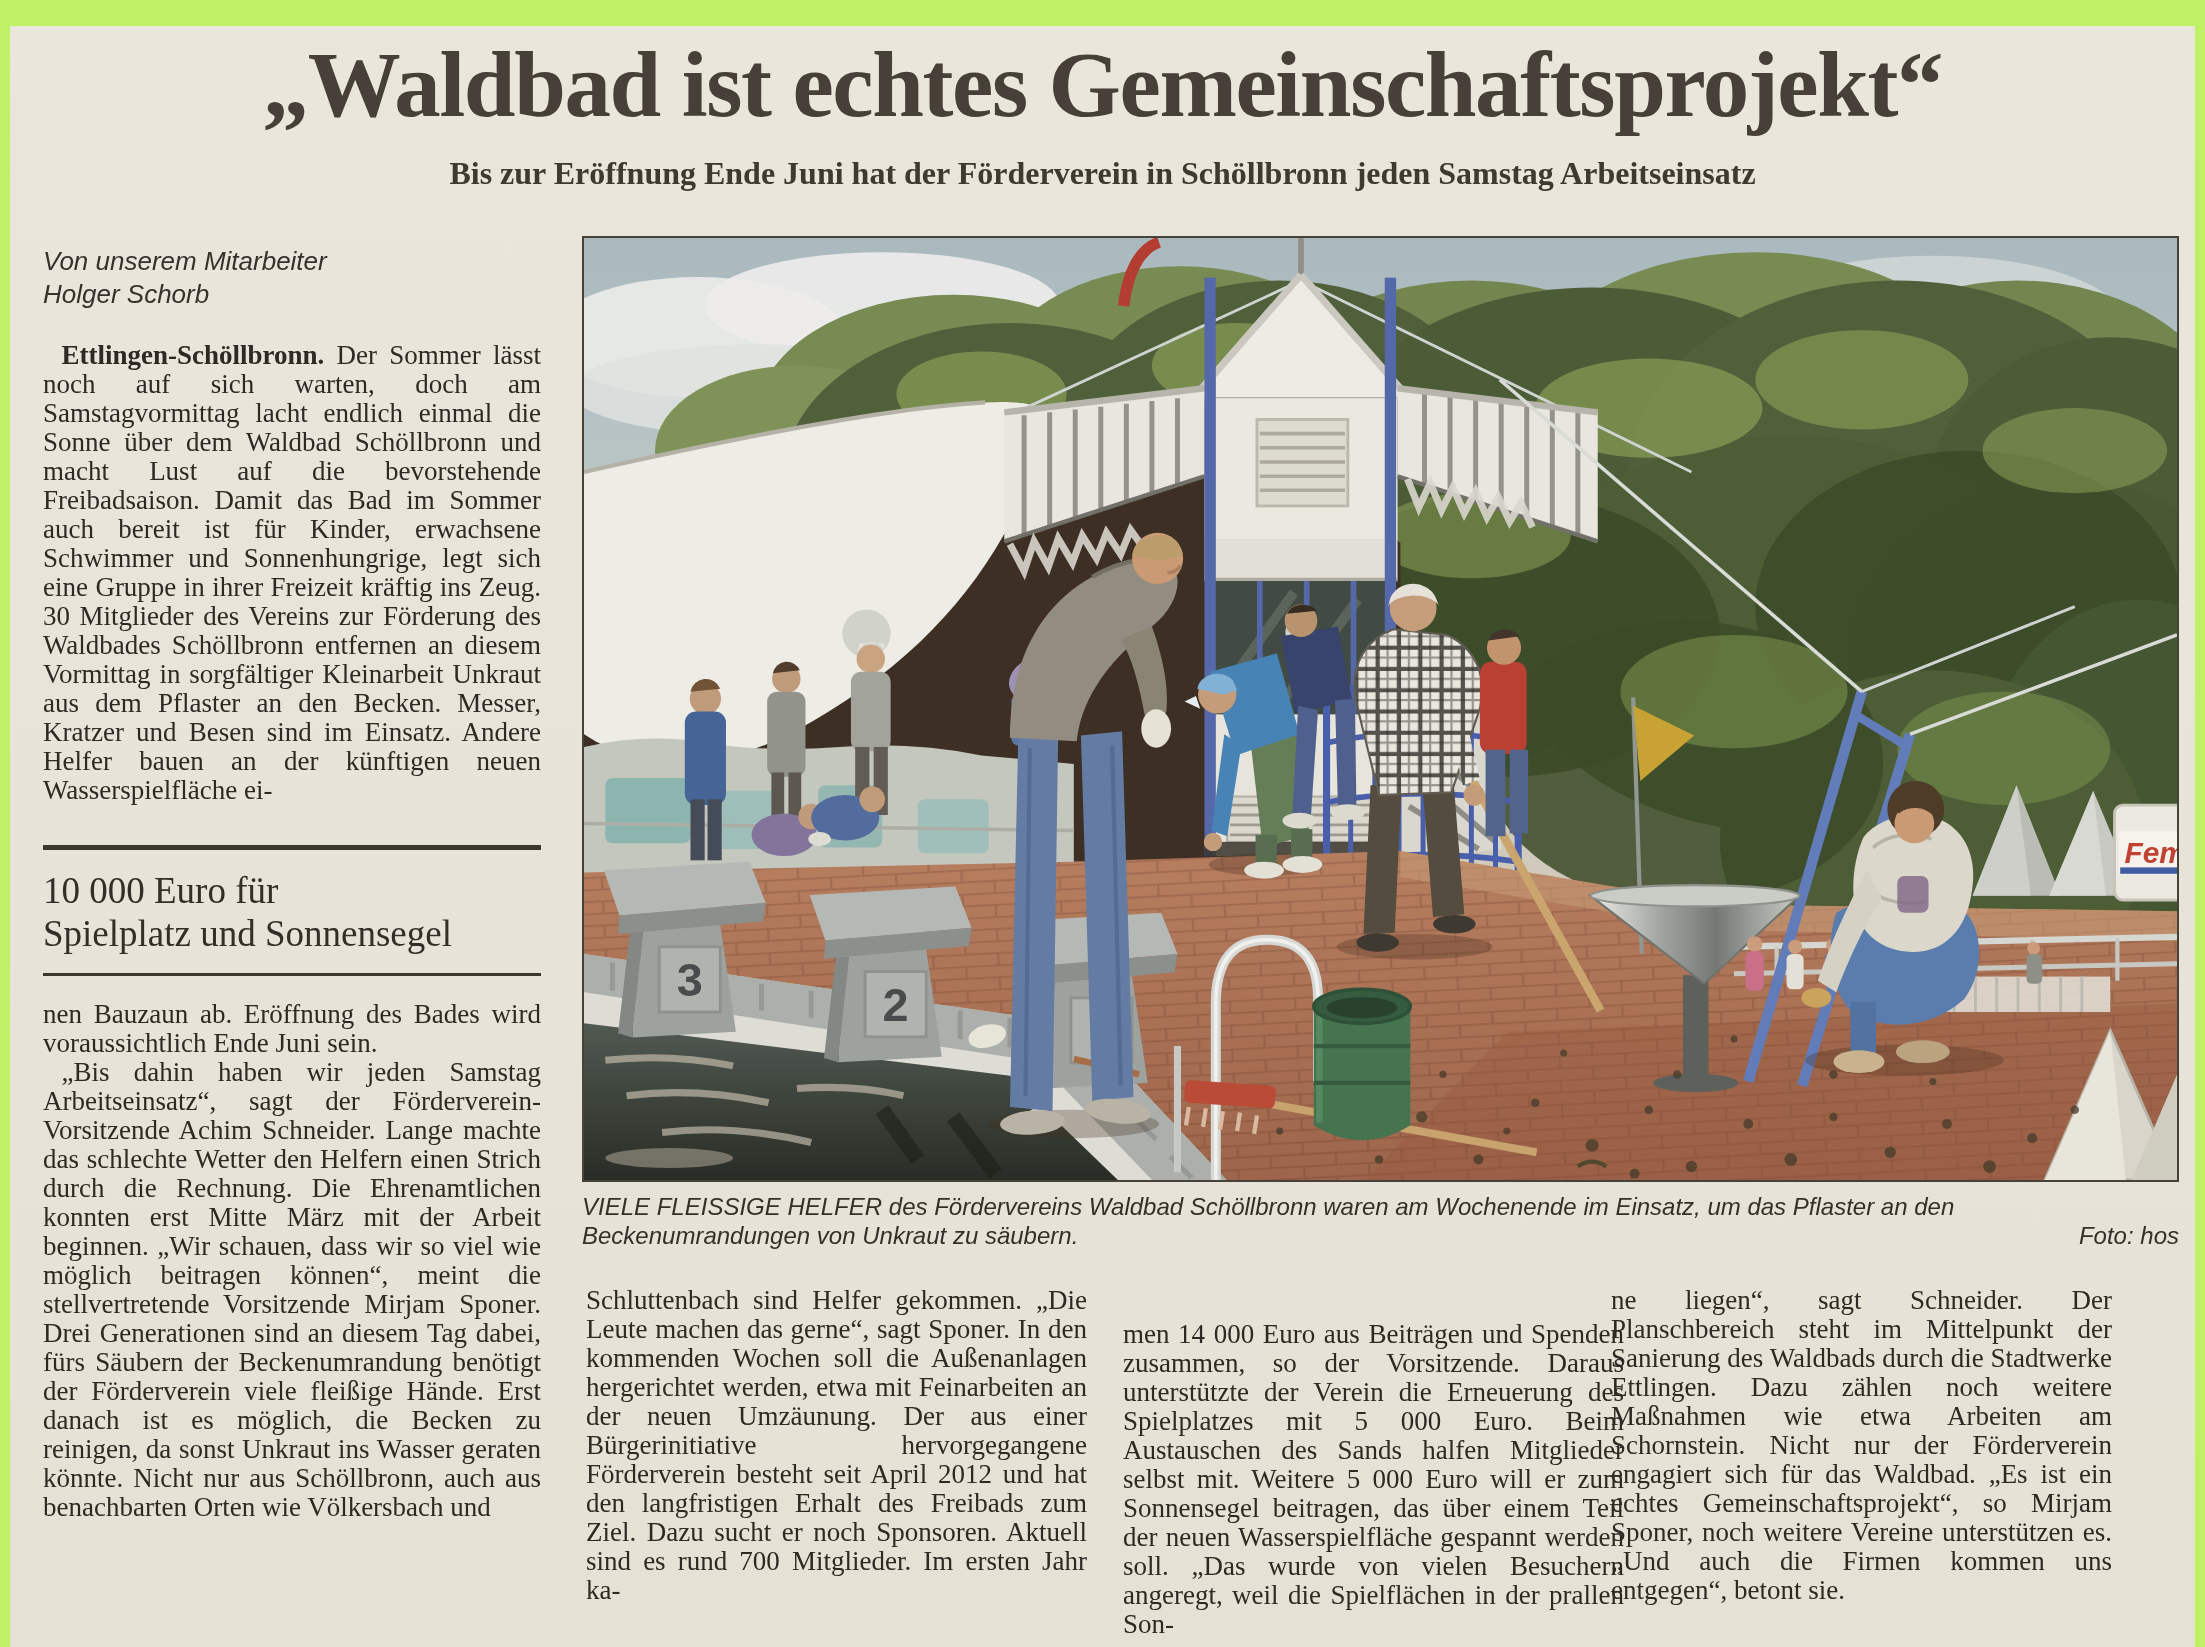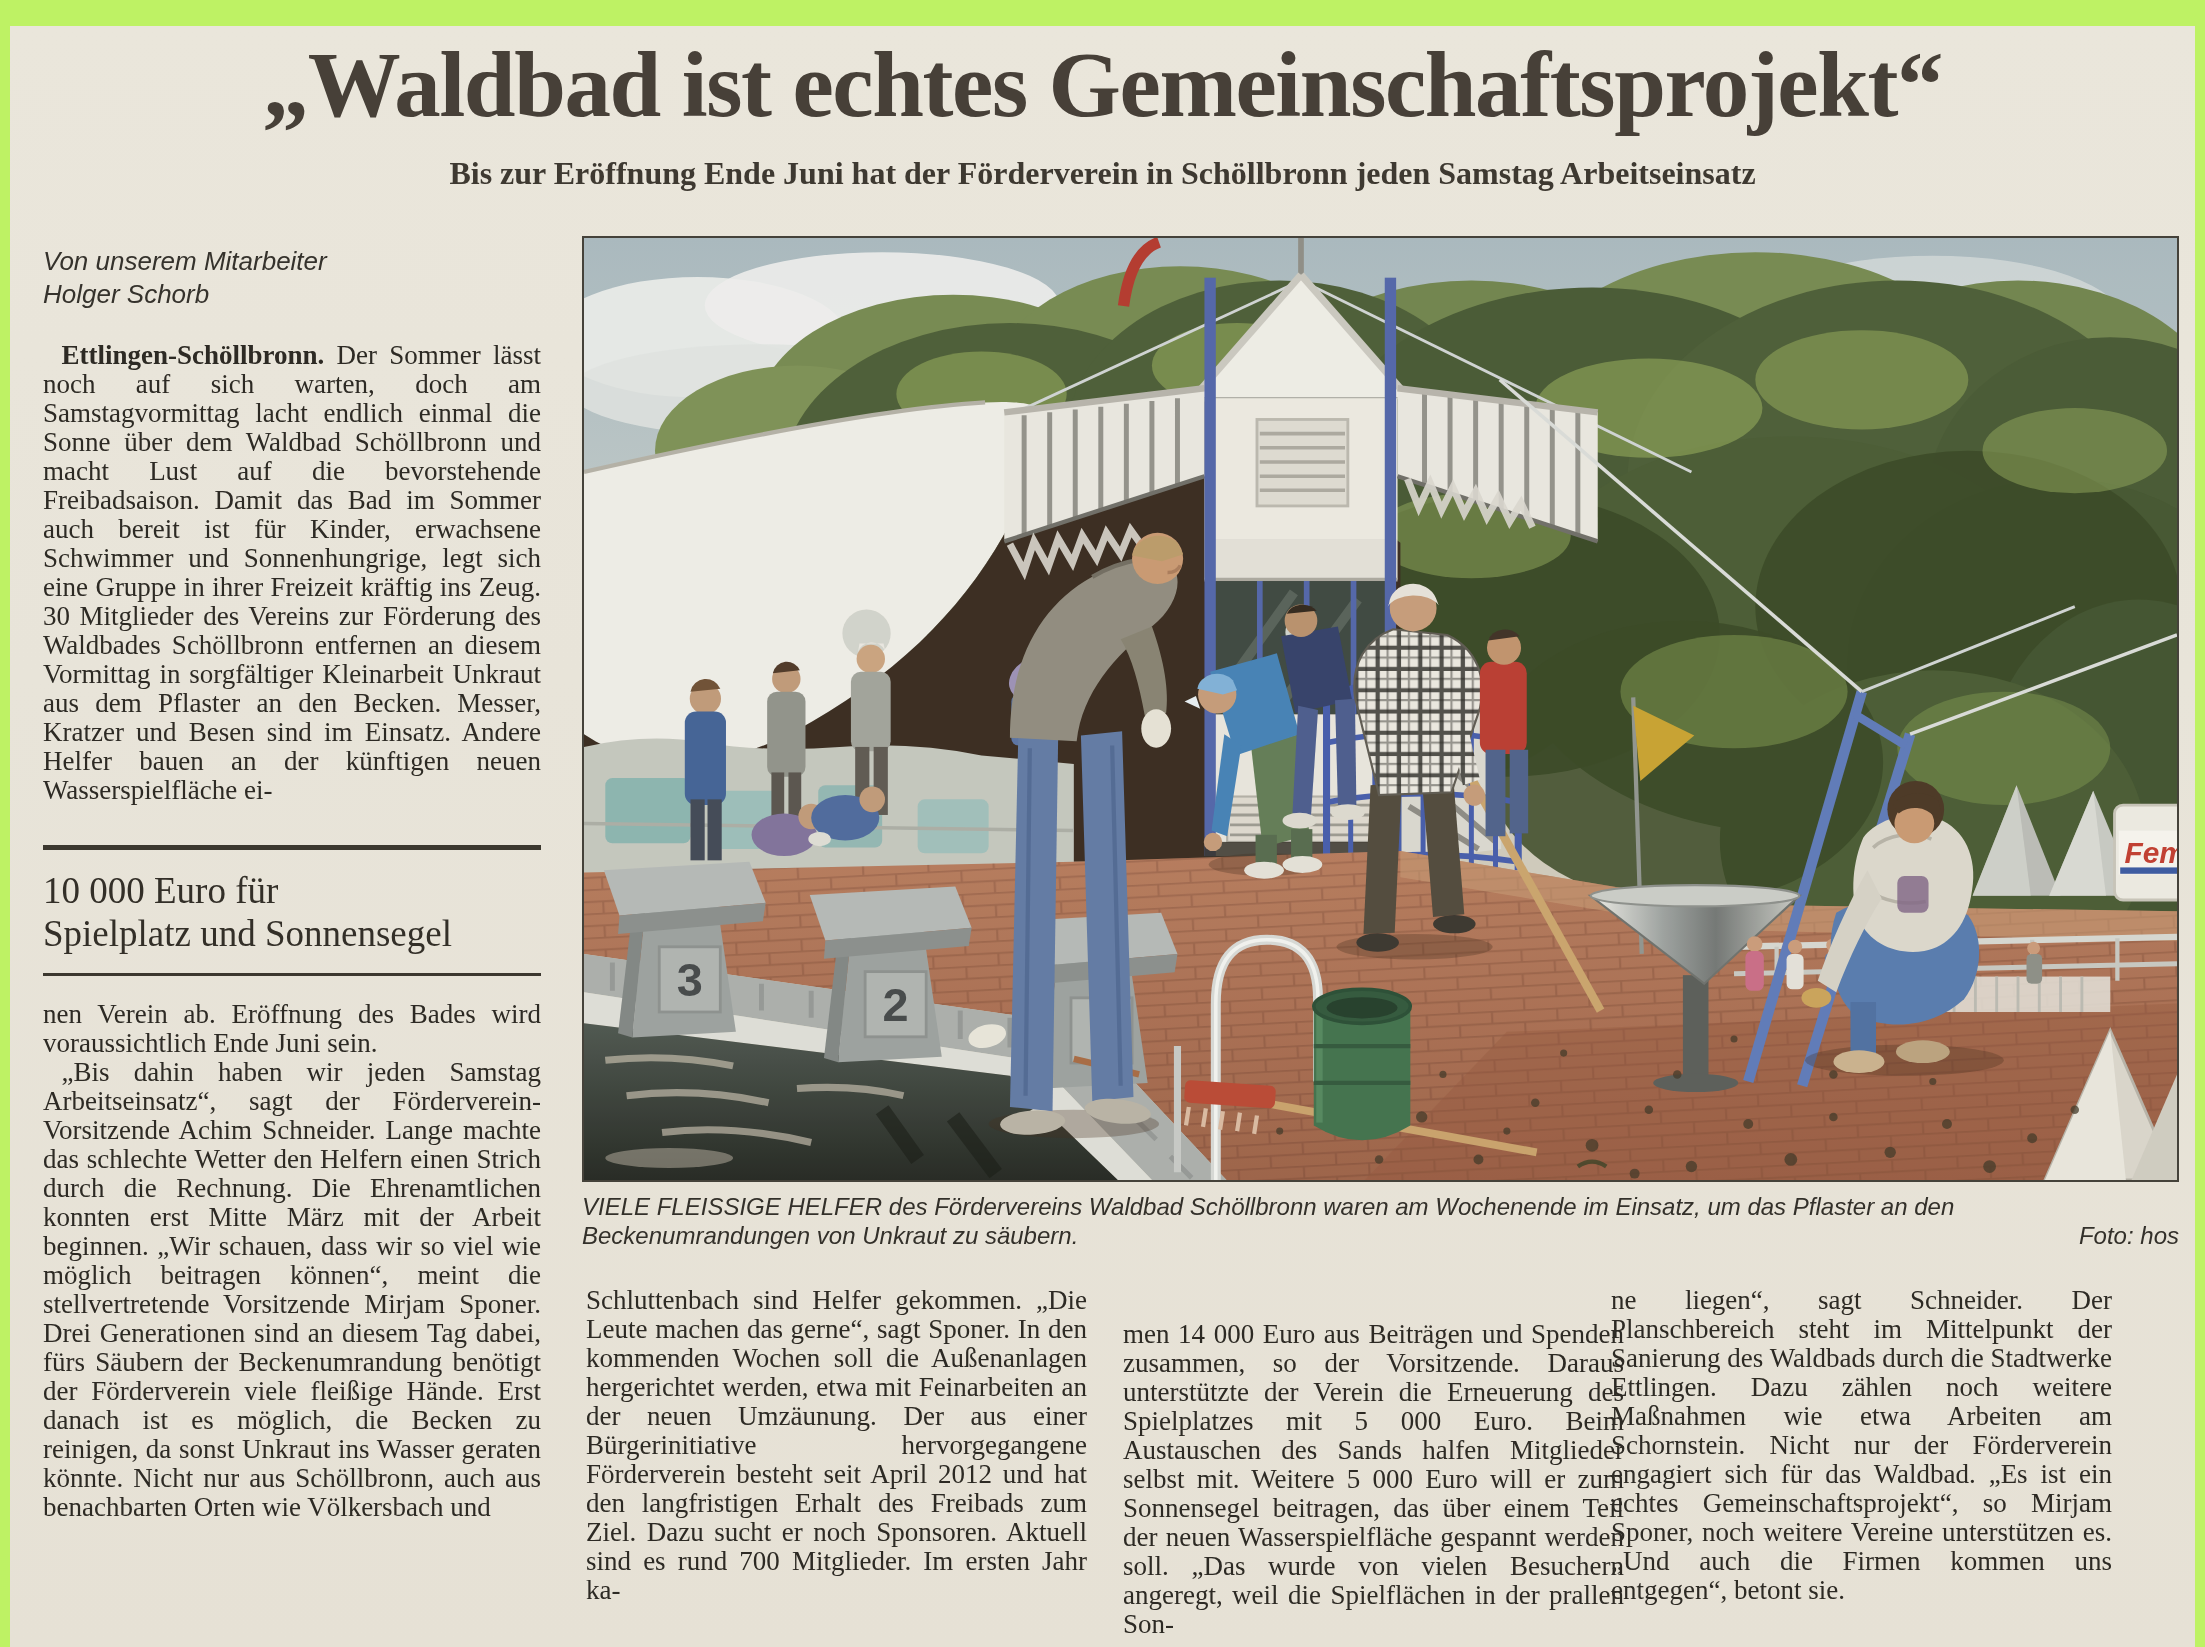--- a/index.html
+++ b/index.html
@@ -48,21 +48,21 @@
       <div>Von unserem Mitarbeiter</div>
       <div>Holger Schorb</div>
     </div>
     <p class="indent"><span class="lead-in">Ettlingen-Schöllbronn.</span><span> Der Sommer lässt noch auf sich warten, doch am Samstagvormittag lacht endlich einmal die Sonne über dem Waldbad Schöllbronn und macht Lust auf die bevorstehende Freibadsaison. Damit das Bad im Sommer auch bereit ist für Kinder, erwachsene Schwimmer und Sonnenhungrige, legt sich eine Gruppe in ihrer Freizeit kräftig ins Zeug. 30 Mitglieder des Vereins zur Förderung des Waldbades Schöllbronn entfernen an diesem Vormittag in sorgfältiger Kleinarbeit Unkraut aus dem Pflaster an den Becken. Messer, Kratzer und Besen sind im Einsatz. Andere Helfer bauen an der künftigen neuen Wasserspielfläche ei-</span></p>
     <div class="crosshead">
       <div class="rule"></div>
       <div class="xh">10 000 Euro für</div>
       <div class="xh">Spielplatz und Sonnensegel</div>
       <div class="rule bottom"></div>
     </div>
-    <p>nen Verein ab. Eröffnung des Bades wird voraussichtlich Ende Juni sein.</p>
+    <p>nen Bauzaun ab. Eröffnung des Bades wird voraussichtlich Ende Juni sein.</p>
     <p class="indent">„Bis dahin haben wir jeden Samstag Arbeitseinsatz“, sagt der Förderverein-Vorsitzende Achim Schneider. Lange machte das schlechte Wetter den Helfern einen Strich durch die Rechnung. Die Ehrenamtlichen konnten erst Mitte März mit der Arbeit beginnen. „Wir schauen, dass wir so viel wie möglich beitragen können“, meint die stellvertretende Vorsitzende Mirjam Sponer. Drei Generationen sind an diesem Tag dabei, fürs Säubern der Beckenumrandung benötigt der Förderverein viele fleißige Hände. Erst danach ist es möglich, die Becken zu reinigen, da sonst Unkraut ins Wasser geraten könnte. Nicht nur aus Schöllbronn, auch aus benachbarten Orten wie Völkersbach und</p>
   </div>
 
   <div class="photo">
     <svg viewBox="0 0 2244 1329" preserveAspectRatio="none">
       <defs>
         <linearGradient id="sky" x1="0" y1="0" x2="0" y2="1">
           <stop offset="0" stop-color="#a7b8bf"></stop>
             <stop offset="1" stop-color="#ccd4ce"></stop>
         </linearGradient>

